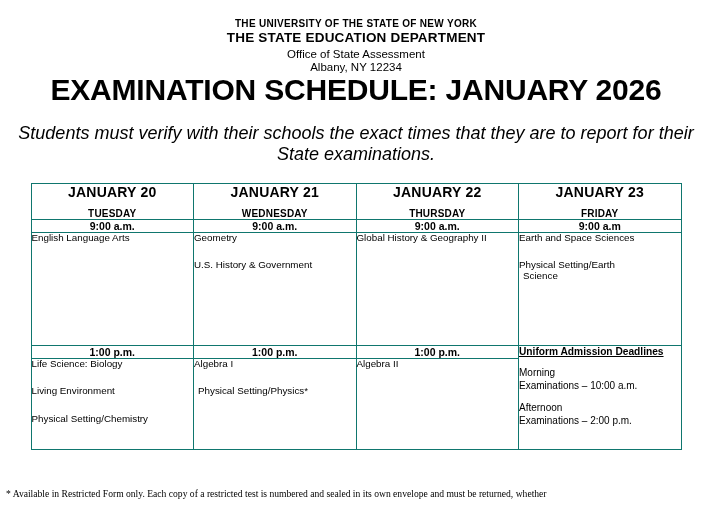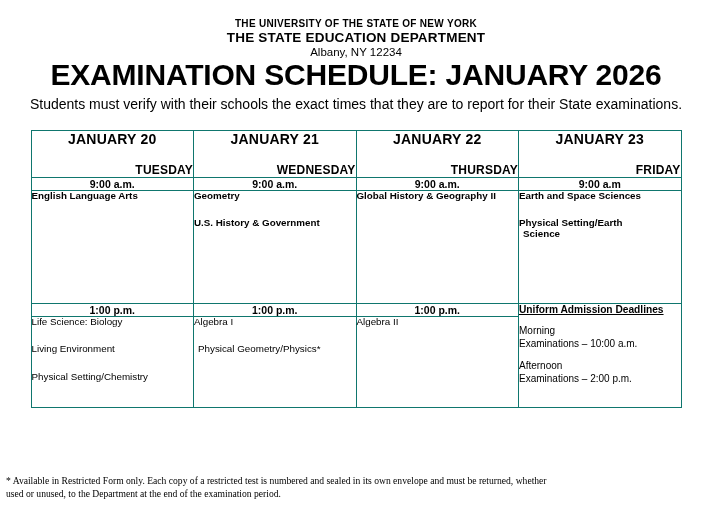--- a/index.html
+++ b/index.html
@@ -43,22 +43,23 @@
 
   .doc-title {
     text-align: center;
     font-size: 30px;
     font-weight: bold;
     letter-spacing: -0.2px;
   }
 
   .subtitle {
     text-align: center;
-    font-size: 14px;
-    margin-top: 4px;
+    font-style: italic;
+    font-size: 18px;
+    margin-top: 16px;
   }
 
   
   .schedule-wrap {
     margin: 18px auto 0 auto;
     width: 651px;
   }
   table.schedule {
     border-collapse: collapse;
     width: 100%;
@@ -72,40 +73,38 @@
   .day-head {
     text-align: center;
     padding: 5px 2px 5px 2px;
   }
   .day-head .dayname {
     font-size: 14px;
     font-weight: bold;
     letter-spacing: 0.2px;
   }
   .day-head .dow {
-    font-size: 12px;
-    font-weight: bold;
-    margin-top: 16px;
+    font-size: 10px;
+    font-weight: bold;
+    margin-top: 8px;
     letter-spacing: 0.2px;
-    text-align: right;
   }
   .time-cell {
     text-align: center;
     font-size: 10.5px;
     font-weight: bold;
     padding: 4px 2px 4px 2px;
   }
   .exam-cell {
     font-size: 9.8px;
     padding: 10px 8px 8px 8px;
     line-height: 1.05;
   }
   .exam-cell.morning {
     height: 112px;
-    font-weight: bold;
   }
   .exam-cell.afternoon {
     height: 90px;
   }
   .exam-cell .exam {
     margin-bottom: 17px;
   }
   .exam-cell .exam:last-child {
     margin-bottom: 0;
   }
@@ -140,20 +139,21 @@
     padding: 0 6px;
     font-family: Liberation Serif, serif;
   }
 </style>
 </head>
 <body>
 
 <div class="header">
   <div class="line1">THE UNIVERSITY OF THE STATE OF NEW YORK</div>
   <div class="line2">THE STATE EDUCATION DEPARTMENT</div>
+  <div class="line3">Office of State Assessment</div>
   <div class="line4">Albany, NY 12234</div>
 </div>
 
 <div class="doc-title">EXAMINATION SCHEDULE: JANUARY 2026</div>
 
 <div class="subtitle">Students must verify with their schools the exact times that they are to report for their State examinations.</div>
 
 <div class="schedule-wrap">
   <table class="schedule">
     <colgroup>
@@ -228,26 +228,25 @@
       </tr>
 
       <tr>
         <td class="exam-cell afternoon">
           <div class="exam">Life Science: Biology</div>
           <div class="exam">Living Environment</div>
           <div class="exam">Physical Setting/Chemistry</div>
         </td>
         <td class="exam-cell afternoon">
           <div class="exam">Algebra I</div>
-          <div class="exam" style="padding-left:4px;">Physical Geometry/Physics*</div>
+          <div class="exam" style="padding-left:4px;">Physical Setting/Physics*</div>
         </td>
         <td class="exam-cell afternoon">
           <div class="exam">Algebra II</div>
         </td>
       </tr>
     </tbody>
   </table>
 </div>
 
 <div class="footnote">
   <div>* Available in Restricted Form only. Each copy of a restricted test is numbered and sealed in its own envelope and must be returned, whether</div>
-  <div>used or unused, to the Department at the end of the examination period.</div>
 </div>
 
 </body></html>

